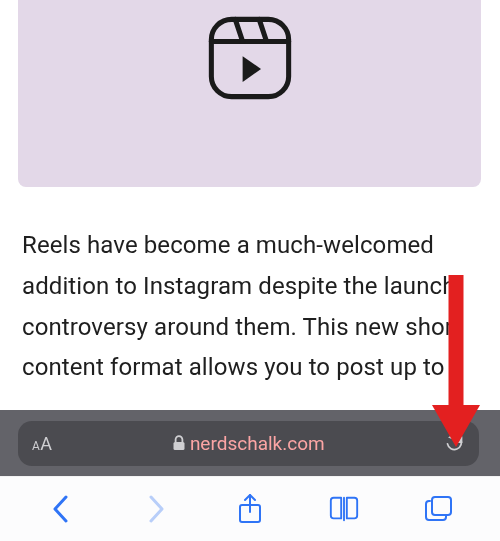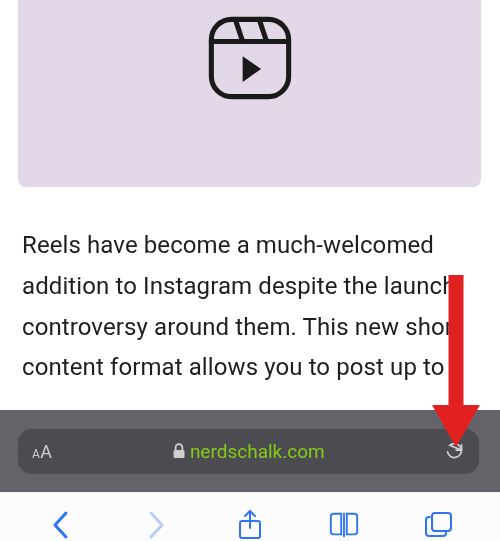--- a/index.html
+++ b/index.html
@@ -28,21 +28,21 @@
       letter-spacing: 0.1px;
     }
     .toolbar-wrap {
       position: absolute;
       top: 410px;
       left: 0;
       right: 0;
       bottom: 0;
     }
     .address-bar-row {
-      height: 82px;
+      height: 66px;
       width: 100%;
       background: #636369;
       display: flex;
       align-items: center;
       padding: 0 10px 0 18px;
       gap: 10px;
     }
     .address-pill {
       flex: 0 0 461px;
       height: 45px;
@@ -54,21 +54,21 @@
       padding: 0 14px;
       color: #c3c3c6;
     }
     .address-pill .aa { font-size: 17px; letter-spacing: 0.5px; color: #cfcfd2; }
     .address-pill .aa .sm { font-size: 12px; }
     .address-pill .aa .lg { font-size: 18px; }
     .domain {
       flex: 1;
       text-align: center;
       font-size: 19px;
-      color: #84cc16;
+      color: #fca5a5;
       display: flex;
       align-items: center;
       justify-content: center;
       gap: 4px;
     }
     .lock-icon { display: inline-flex; }
     .reload { display: inline-flex; }
     
     .bottom-nav {
       height: 65px;

